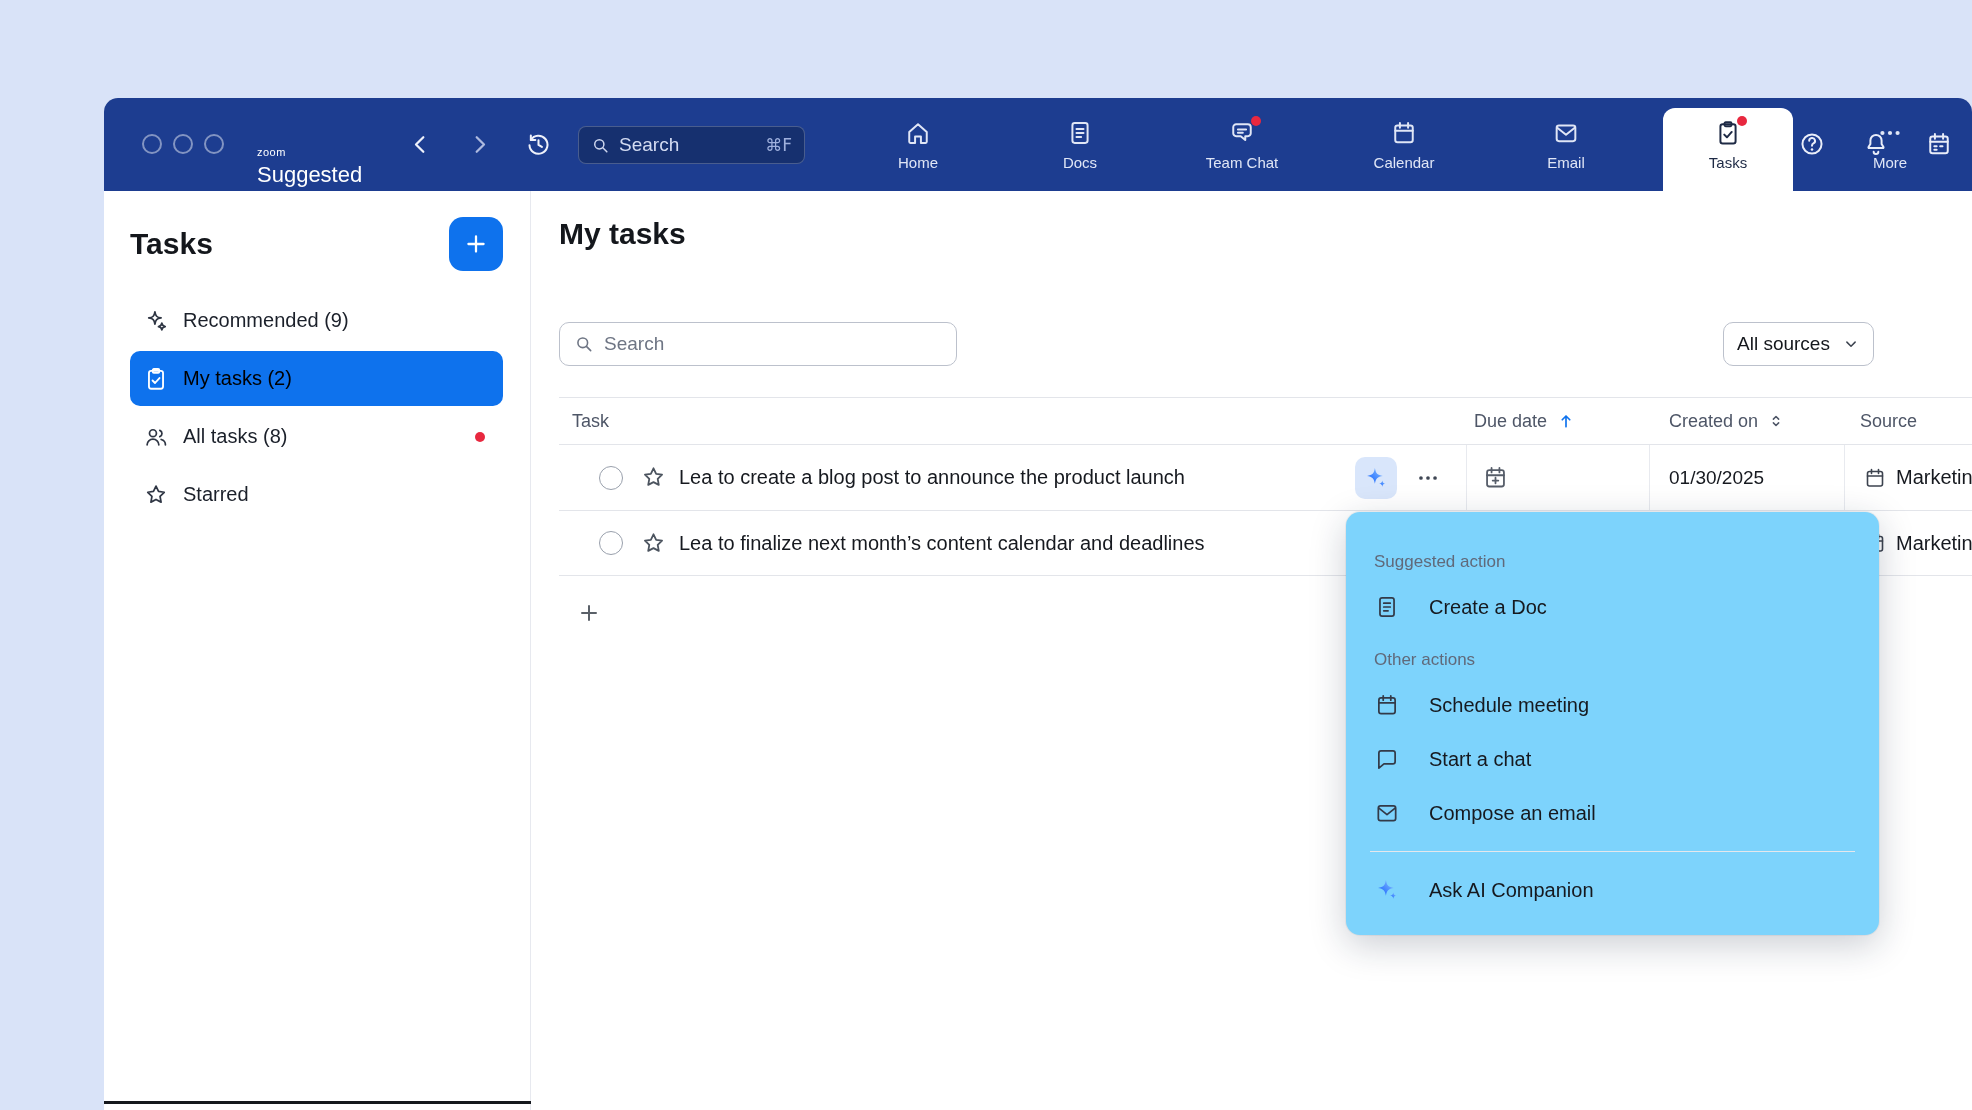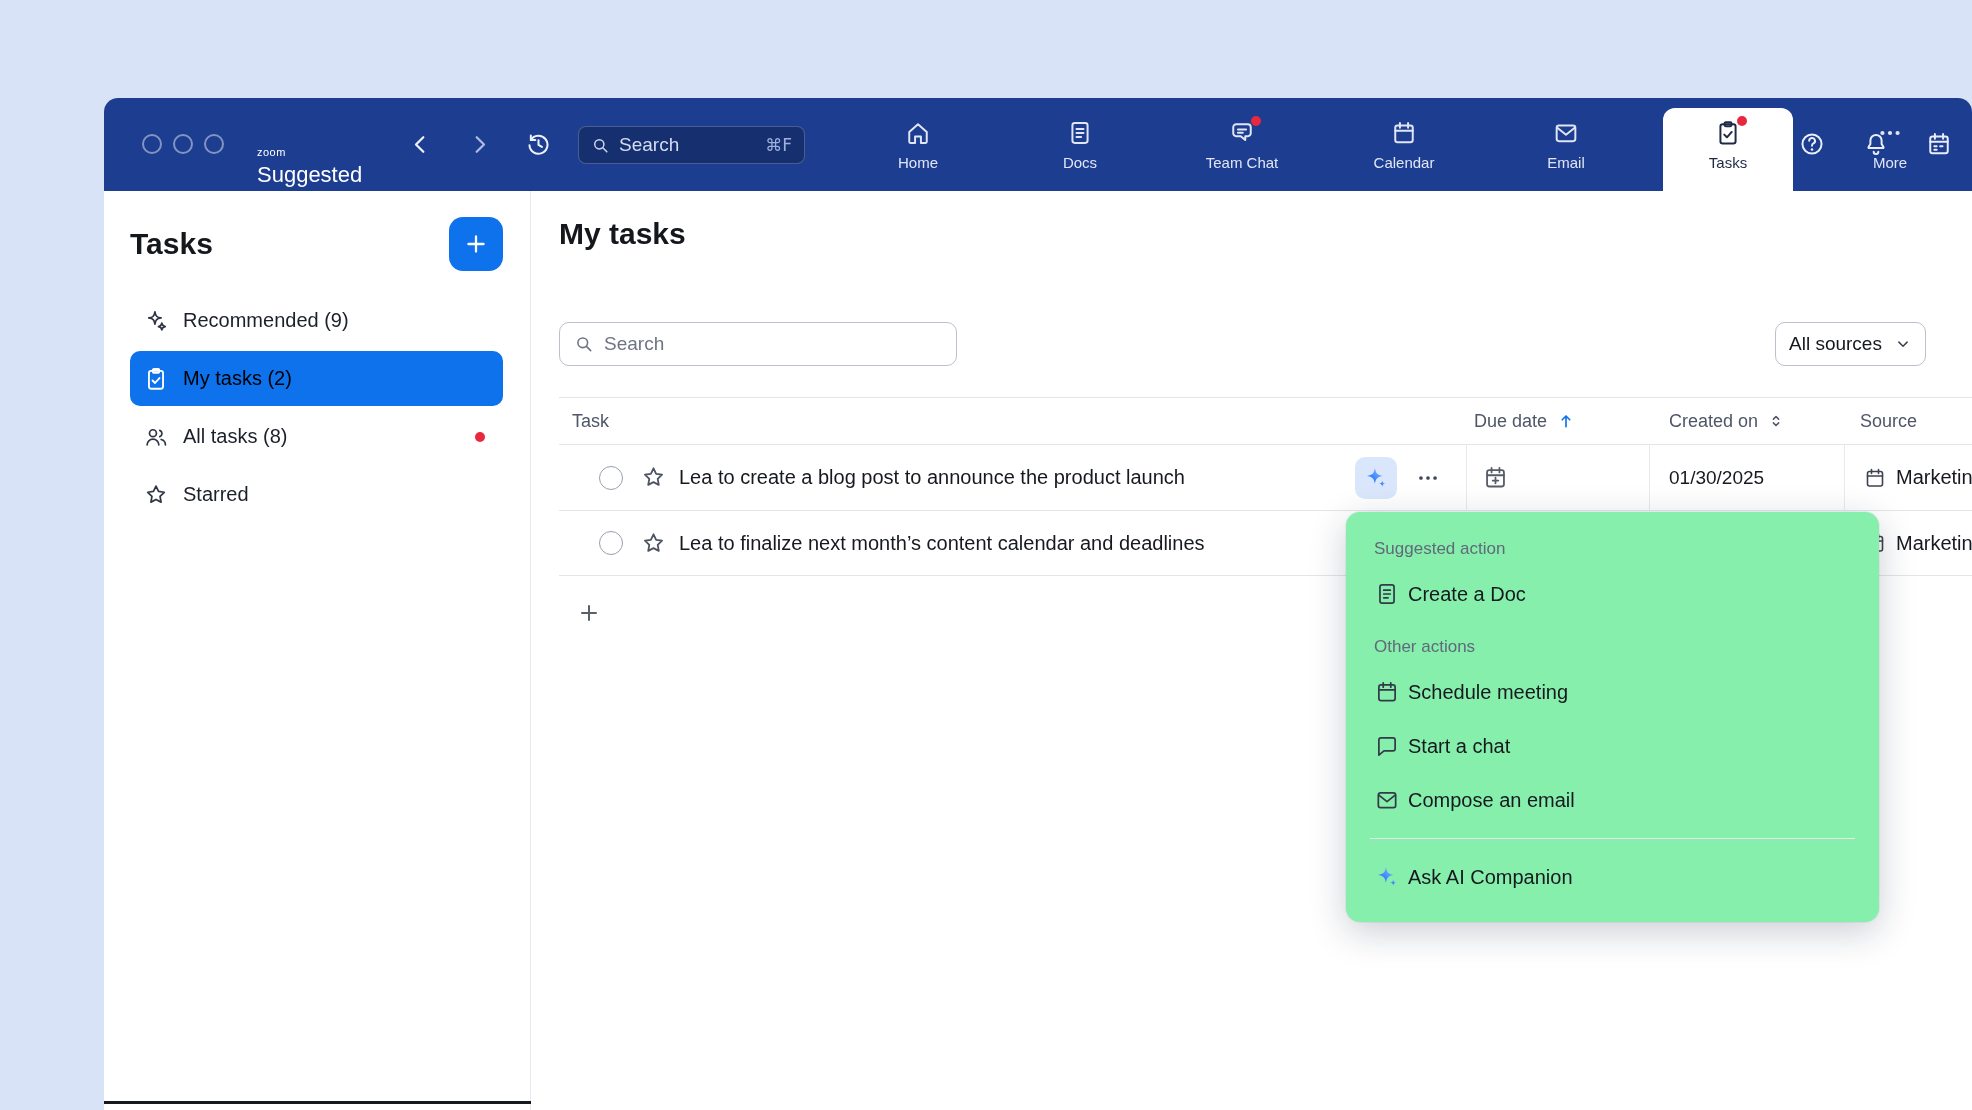--- a/index.html
+++ b/index.html
@@ -67,21 +67,21 @@
   .sb-item.selected .sbi { color:#fff; }
   .sb-dot { position:absolute; right:18px; width:10px; height:10px; border-radius:50%; background:#e8283f; }
   
   .main-title { position:absolute; left:28px; top:26px; font-size:30px; font-weight:700; color:#14171c; }
   .m-search {
     position:absolute; left:28px; top:131px; width:398px; height:44px;
     border:1px solid #bcc1cc; border-radius:10px; display:flex; align-items:center;
     gap:10px; padding:0 14px; color:#6e7584; font-size:19px; cursor:text; background:#fff;
   }
   .m-sources {
-    position:absolute; left:1244px; top:131px; width:151px; height:44px;
+    position:absolute; left:1192px; top:131px; width:151px; height:44px;
     border:1px solid #bcc1cc; border-radius:10px; display:flex; align-items:center;
     justify-content:space-between; padding:0 13px; font-size:19px; color:#14171c;
     cursor:pointer; background:#fff;
   }
   
   .table { position:absolute; left:28px; top:206px; width:1600px; }
   .t-header {
     position:relative; height:48px; border-top:1px solid #e3e5ea; border-bottom:1px solid #e3e5ea;
     font-size:18px; color:#4e5667;
   }
@@ -107,27 +107,27 @@
   .created { left:1110px; font-size:19px; color:#16191f; }
   .source { left:1304px; gap:9px; font-size:20px; color:#16191f; white-space:nowrap; }
   .source .si { width:24px; height:24px; color:#3c434f; flex:none; }
   .add-task {
     position:absolute; left:10px; top:196px; width:40px; height:40px; border:none;
     background:none; color:#5a6068; cursor:pointer; display:flex; align-items:center; justify-content:center;
   }
   
   .popup {
     position:absolute; left:815px; top:321px; width:533px; z-index:50;
-    background:#86efac; border-radius:14px; padding:21px 0 18px;
+    background:#7dd3fc; border-radius:14px; padding:34px 0 18px;
     box-shadow:0 10px 36px rgba(20,30,60,.22), 0 0 0 1px rgba(20,30,60,.05);
   }
   .p-label { padding:6px 28px 8px; font-size:17px; color:#60697a; }
   .p-label.second { padding-top:16px; }
   .p-item {
-    display:flex; align-items:center; gap:8px; padding:0 28px; height:54px;
+    display:flex; align-items:center; gap:29px; padding:0 28px; height:54px;
     font-size:20px; color:#16191f; cursor:pointer;
   }
   .p-item .pi { width:26px; height:26px; color:#333a48; flex:none; }
   .p-sep { height:1px; background:#e5e7ec; margin:11px 24px; }
   
   .bottom-edge { position:absolute; left:0; bottom:6px; width:427px; height:3px; background:#15181d; }
   svg { display:block; }
 </style>
 </head>
 <body>

